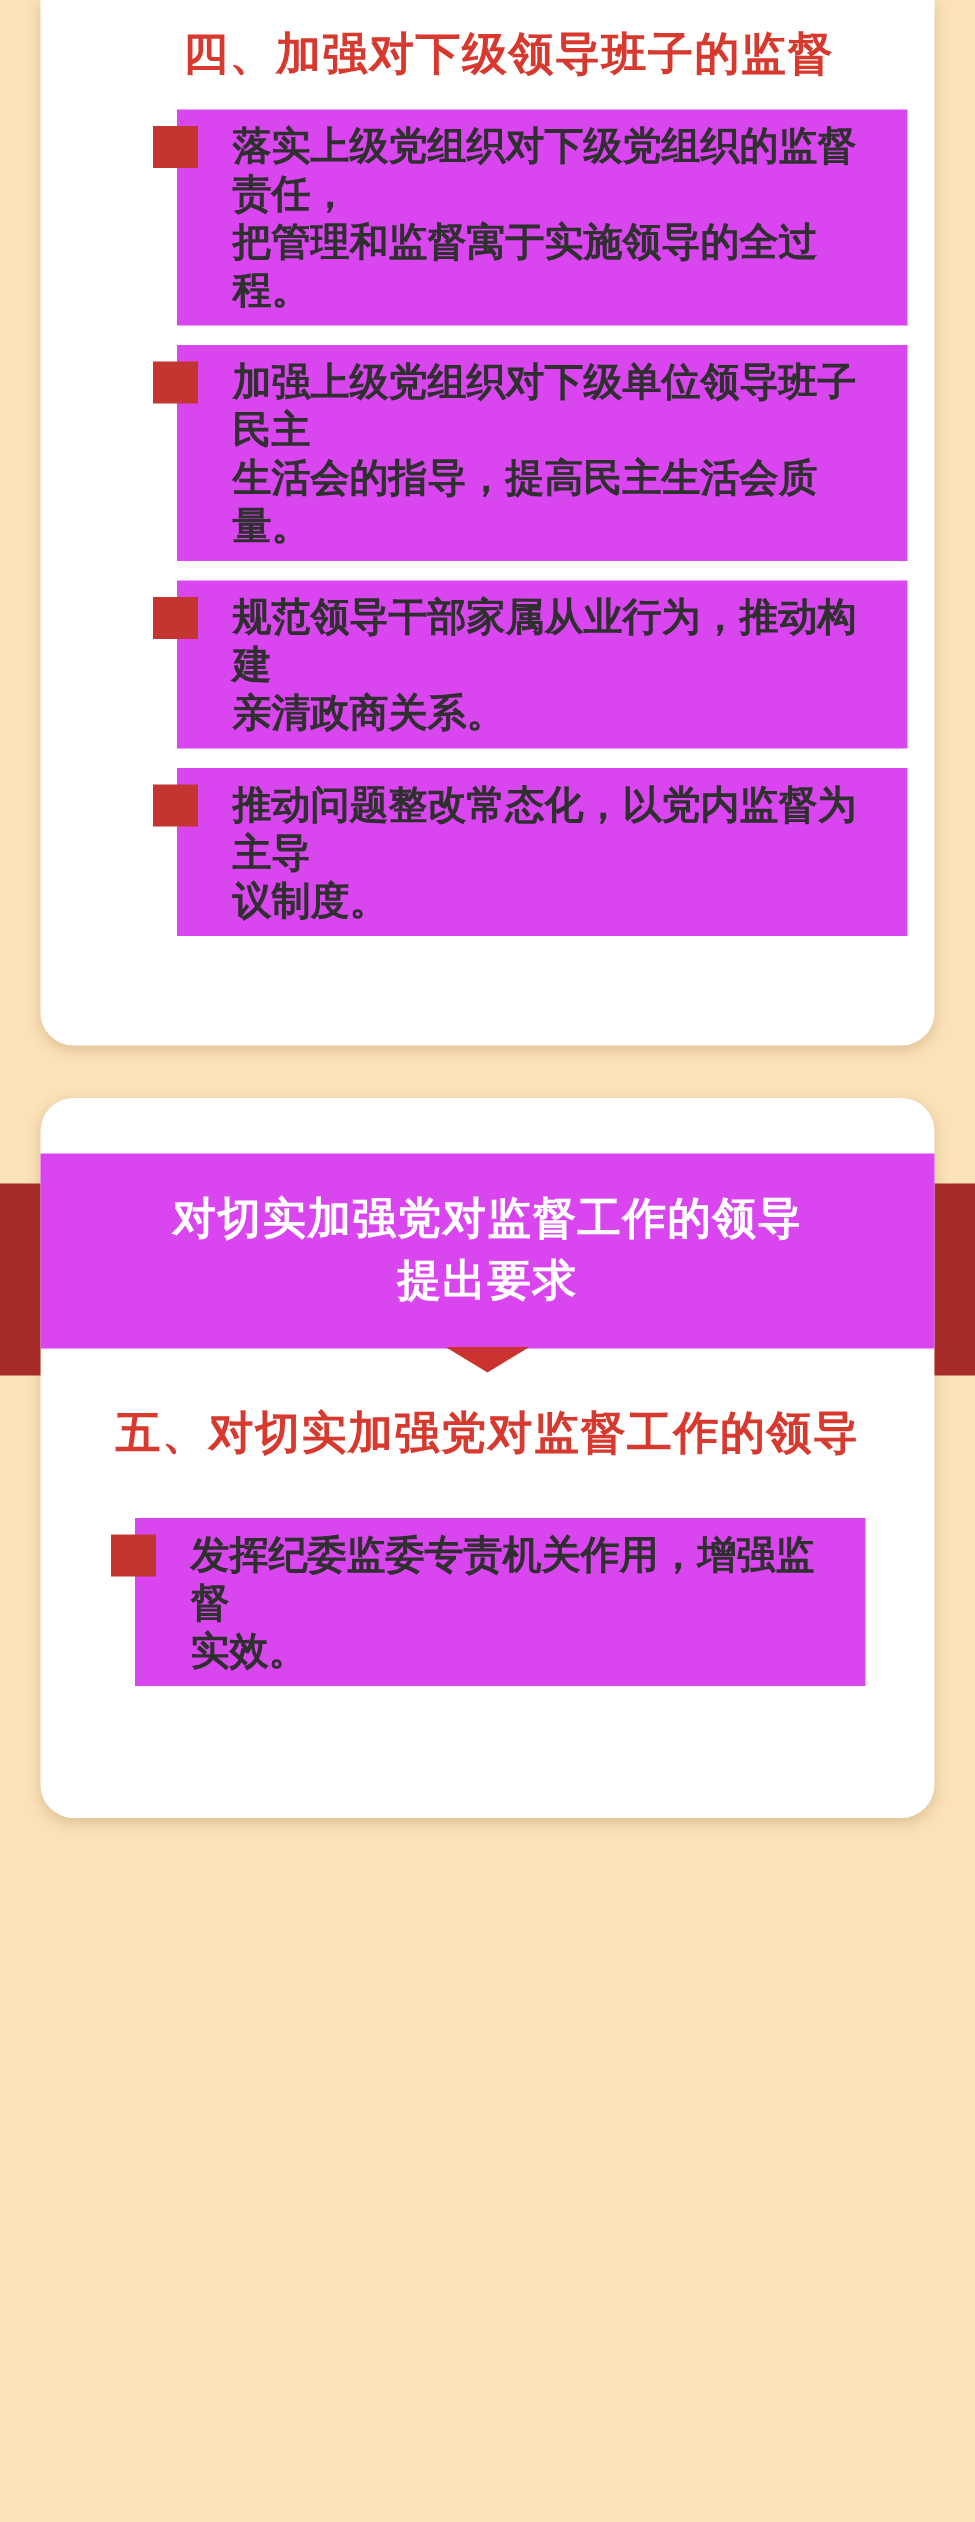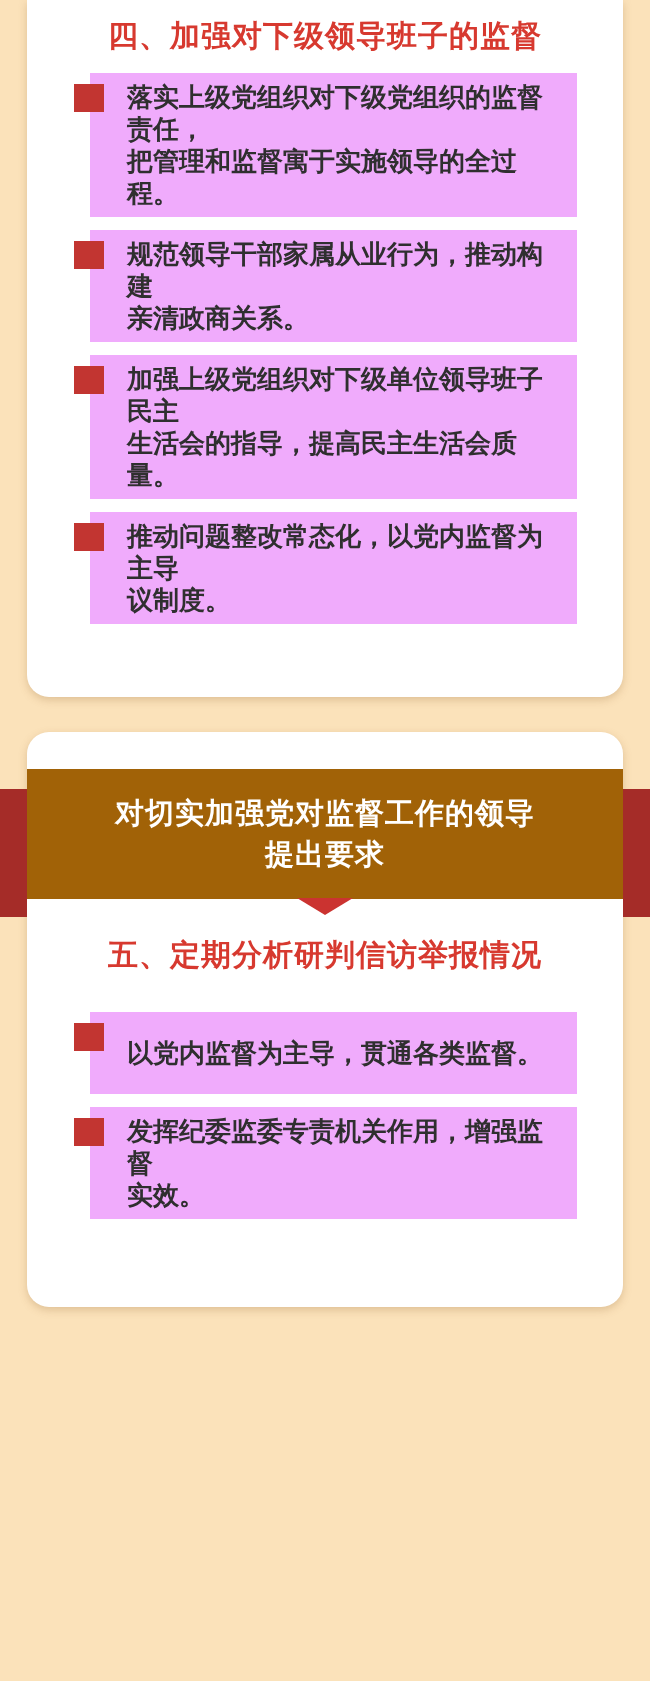--- a/index.html
+++ b/index.html
@@ -18,20 +18,21 @@
     position: relative;
     margin: 0 27px;
     width: 596px;
     background: #ffffff;
     box-sizing: border-box;
     box-shadow: 0 3px 9px rgba(150, 105, 55, 0.28);
   }
   .card-1 {
     border-radius: 0 0 22px 22px;
     padding-bottom: 60px;
+    padding-left: 28px;
   }
   .card-2 {
     margin-top: 35px;
     border-radius: 22px;
     padding-bottom: 75px;
   }
   .section-title {
     height: 73px;
     display: flex;
     align-items: center;
@@ -43,21 +44,21 @@
     text-align: center;
   }
   .section-title.in-card-2 {
     height: 113px;
   }
   .item {
     position: relative;
     margin: 0 46px 13px 63px;
     width: 487px;
     min-height: 82px;
-    background: #f0abfc;
+    background: #d946ef;
     display: flex;
     align-items: center;
     box-sizing: border-box;
   }
   .item-text {
     padding: 8px 16px 8px 37px;
     font-size: 26px;
     line-height: 32px;
     font-weight: 700;
     color: #2f2f2f;
@@ -68,21 +69,21 @@
     left: -16px;
     top: 11px;
     width: 30px;
     height: 28px;
     background: #c23531;
   }
   .band-spacer { height: 37px; }
   .band {
     position: relative;
     height: 130px;
-    background: #a16207;
+    background: #d946ef;
     display: flex;
     align-items: center;
     justify-content: center;
   }
   .band-text {
     color: #ffffff;
     font-size: 29px;
     line-height: 41px;
     font-weight: 800;
     letter-spacing: 1px;
@@ -118,53 +119,49 @@
   <div class="card card-1">
     <div class="section-title">四、加强对下级领导班子的监督</div>
 
     <div class="item">
       <span class="bullet"></span>
       <div class="item-text">落实上级党组织对下级党组织的监督责任，
 把管理和监督寓于实施领导的全过程。</div>
     </div>
     <div class="item">
       <span class="bullet"></span>
-      <div class="item-text">规范领导干部家属从业行为，推动构建
-亲清政商关系。</div>
+      <div class="item-text">加强上级党组织对下级单位领导班子民主
+生活会的指导，提高民主生活会质量。</div>
     </div>
     <div class="item">
       <span class="bullet"></span>
-      <div class="item-text">加强上级党组织对下级单位领导班子民主
-生活会的指导，提高民主生活会质量。</div>
+      <div class="item-text">规范领导干部家属从业行为，推动构建
+亲清政商关系。</div>
     </div>
     <div class="item">
       <span class="bullet"></span>
       <div class="item-text">推动问题整改常态化，以党内监督为主导
 议制度。</div>
     </div>
   </div>
 
   <div class="card card-2">
     <span class="wing wing-left"></span>
     <span class="wing wing-right"></span>
 
     <div class="band-spacer"></div>
 
     <div class="band">
       <div class="band-text">对切实加强党对监督工作的领导
 提出要求</div>
       <span class="band-notch"></span>
     </div>
 
-    <div class="section-title in-card-2">五、定期分析研判信访举报情况</div>
+    <div class="section-title in-card-2">五、对切实加强党对监督工作的领导</div>
 
-    <div class="item">
-      <span class="bullet"></span>
-      <div class="item-text">以党内监督为主导，贯通各类监督。</div>
-    </div>
     <div class="item">
       <span class="bullet"></span>
       <div class="item-text">发挥纪委监委专责机关作用，增强监督
 实效。</div>
     </div>
 
   </div>
 
 </div>
 

